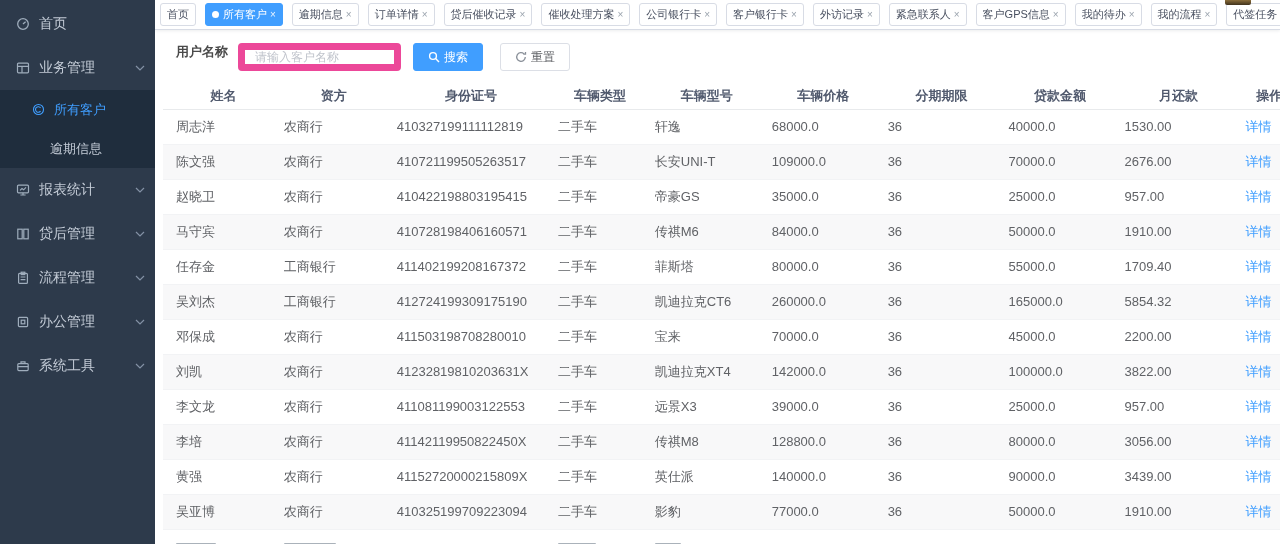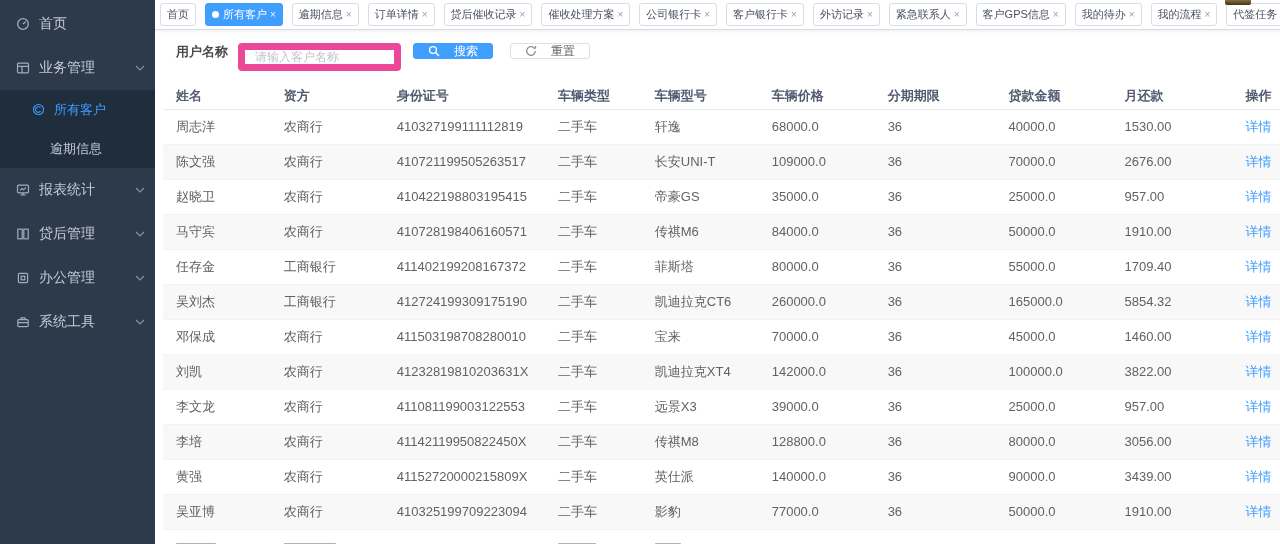--- a/index.html
+++ b/index.html
@@ -41,33 +41,33 @@
 
   
   .main { position:absolute; left:155px; top:30px; width:1125px; height:514px;
     background:#fff; overflow:hidden; }
 
   .search-row { display:flex; align-items:flex-start; margin:13px 0 0 21px; height:28px; }
   .search-label { font-size:13px; font-weight:700; color:#4a4a4a; margin-right:10px; }
   .search-input { width:163px; height:28px; border:7px solid #ec4899; border-radius:4px;
     padding:0 10px; font-size:12px; color:#606266; outline:none; }
   .search-input::placeholder { color:#c0c4cc; }
-  .btn { height:16px; display:inline-flex; align-items:center; gap:14px;
+  .btn { height:28px; display:inline-flex; align-items:center; gap:4px;
     border-radius:3px; font-size:12px; padding:0 14px; cursor:pointer;
     border:1px solid transparent; }
   .btn-search { background:#409eff; border-color:#409eff; color:#fff; margin-left:12px; }
   .btn-reset { background:#fff; border-color:#dcdfe6; color:#606266; margin-left:17px; }
 
   table { border-collapse:collapse; table-layout:fixed; margin:12px 0 0 8px;
     width:1130px; }
   col.c-name{width:107px} col.c-funder{width:112px} col.c-id{width:160px}
   col.c-type{width:96px} col.c-model{width:116px} col.c-price{width:115px}
   col.c-term{width:120px} col.c-loan{width:115px} col.c-month{width:120px}
   col.c-act{width:60px}
-  th { height:26px; text-align:left; font-size:13px; font-weight:700; color:#515a6e;
+  th { height:26px; text-align:center; font-size:13px; font-weight:700; color:#515a6e;
     padding:0 0 0 13px; border-bottom:1px solid #e8eaec; white-space:nowrap; }
   td { height:35px; font-size:13px; color:#606266; padding:0 0 0 13px;
     border-bottom:1px solid #f2f3f5; white-space:nowrap; overflow:hidden; }
   tbody tr:nth-child(even) { background:#f8f8f9; }
   a.detail { color:#409eff; text-decoration:none; cursor:pointer; }
   tr.clipped td { border-bottom:none; vertical-align:top; padding-top:11px; }
   .smudge { display:inline-block; height:10px; background:#aab2ba; border-radius:1px; }
 </style>
 </head>
 <body>
@@ -139,20 +139,35 @@
         </svg>
     </span>
     <span class="s-label">贷后管理</span>
     <span class="s-arrow">
         <svg width="10" height="6" viewBox="0 0 10 6" fill="none" stroke="currentColor" stroke-width="1.2">
           <polyline points="1,1 5,5 9,1"></polyline>
         </svg>
       </span>
   </div>
 
+  <div class="s-item">
+    <span class="s-icon">
+      <svg width="14" height="14" viewBox="0 0 14 14" fill="none" stroke="currentColor" stroke-width="1.2">
+          <rect x="2.6" y="2.4" width="8.8" height="10" rx="1"></rect>
+          <rect x="5.2" y="1.2" width="3.6" height="2.4"></rect>
+          <path d="M4.6 6h4.8M4.6 8.6h4.8"></path>
+        </svg>
+    </span>
+    <span class="s-label">流程管理</span>
+    <span class="s-arrow">
+        <svg width="10" height="6" viewBox="0 0 10 6" fill="none" stroke="currentColor" stroke-width="1.2">
+          <polyline points="1,1 5,5 9,1"></polyline>
+        </svg>
+      </span>
+  </div>
 
   <div class="s-item">
     <span class="s-icon">
       <svg width="14" height="14" viewBox="0 0 14 14" fill="none" stroke="currentColor" stroke-width="1.2">
           <rect x="2.4" y="2.4" width="9.2" height="9.2" rx="1"></rect>
           <rect x="5.2" y="5.2" width="3.6" height="3.6"></rect>
         </svg>
     </span>
     <span class="s-label">办公管理</span>
     <span class="s-arrow">
@@ -385,21 +400,21 @@
 
   <tr>
     <td>邓保成</td>
     <td>农商行</td>
     <td>411503198708280010</td>
     <td>二手车</td>
     <td>宝来</td>
     <td>70000.0</td>
     <td>36</td>
     <td>45000.0</td>
-    <td>1460.00</td>
+    <td>2200.00</td>
     <td><a class="detail">详情</a></td>
   </tr>
 
   <tr>
     <td>刘凯</td>
     <td>农商行</td>
     <td>41232819810203631X</td>
     <td>二手车</td>
     <td>凯迪拉克XT4</td>
     <td>142000.0</td>

